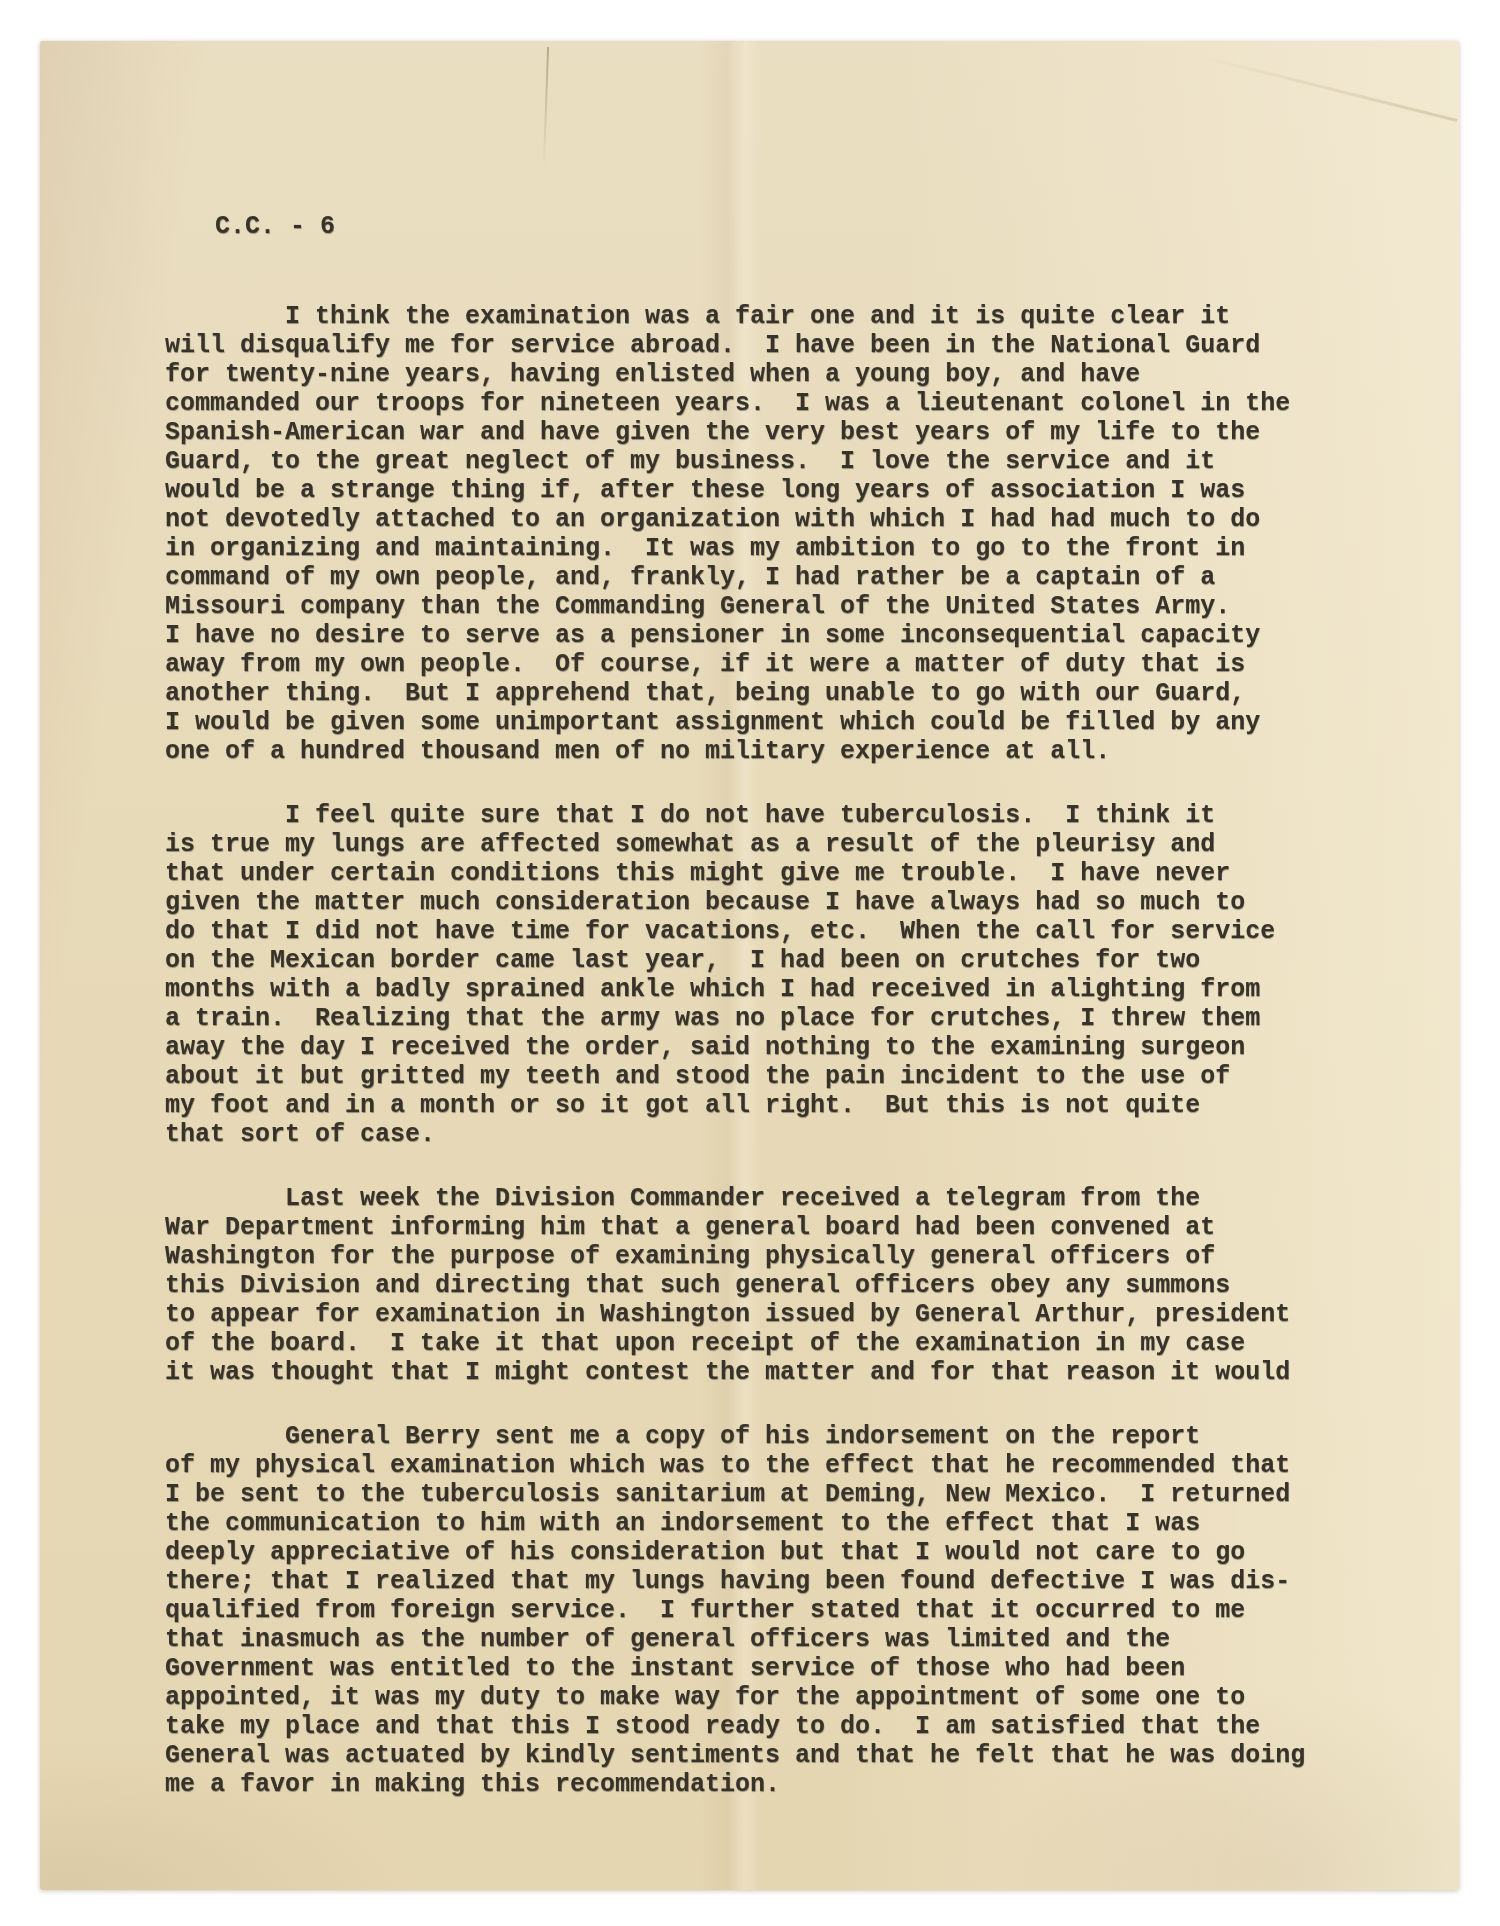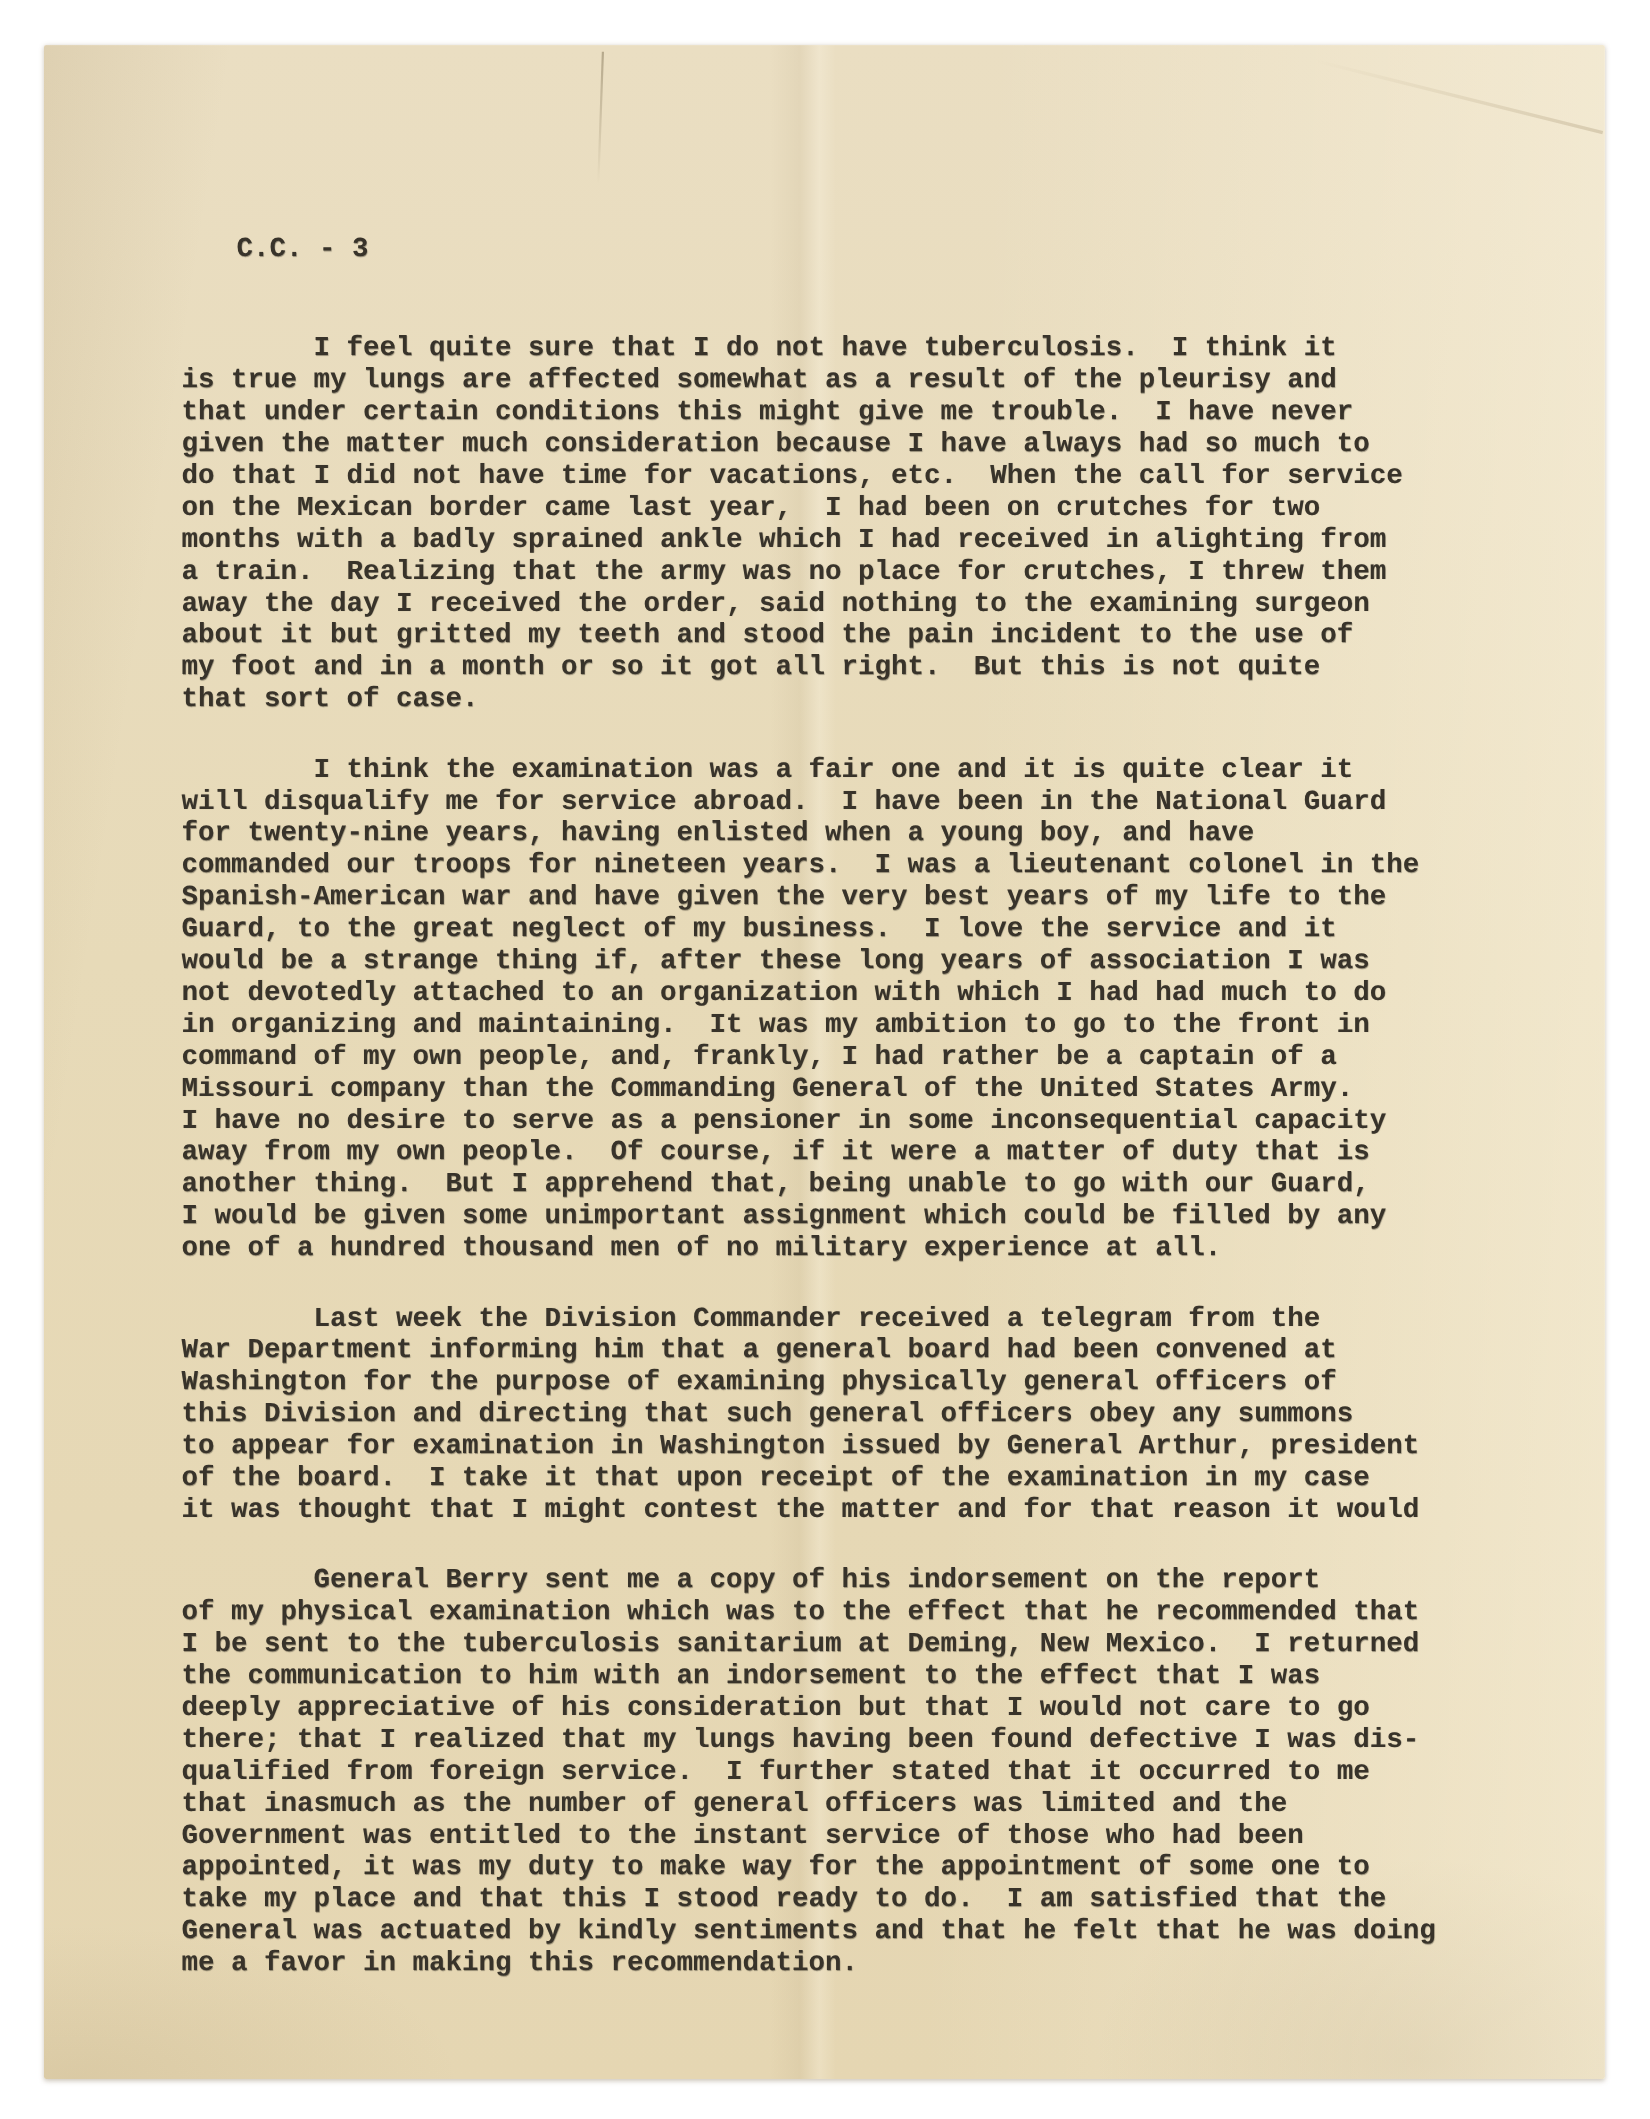--- a/index.html
+++ b/index.html
@@ -83,50 +83,50 @@
 </style>
 </head>
 <body>
 
 <div class="scan">
   <div class="paper">
     <div class="crease-top-scratch"></div>
     <div class="crease-top-right"></div>
     <div class="fold-vertical"></div>
     <div class="content" style="color: rgb(56, 51, 42);">
-      <div class="page-label">C.C. - 3</div>
+      <div class="page-label">C.C. - 6</div>
       <div>
-          <div class="para">I feel quite sure that I do not have tuberculosis.  I think it
-is true my lungs are affected somewhat as a result of the pleurisy and
-that under certain conditions this might give me trouble.  I have never
-given the matter much consideration because I have always had so much to
-do that I did not have time for vacations, etc.  When the call for service
-on the Mexican border came last year,  I had been on crutches for two
-months with a badly sprained ankle which I had received in alighting from
-a train.  Realizing that the army was no place for crutches, I threw them
-away the day I received the order, said nothing to the examining surgeon
-about it but gritted my teeth and stood the pain incident to the use of
-my foot and in a month or so it got all right.  But this is not quite
-that sort of case.</div>
           <div class="para">I think the examination was a fair one and it is quite clear it
 will disqualify me for service abroad.  I have been in the National Guard
 for twenty-nine years, having enlisted when a young boy, and have
 commanded our troops for nineteen years.  I was a lieutenant colonel in the
 Spanish-American war and have given the very best years of my life to the
 Guard, to the great neglect of my business.  I love the service and it
 would be a strange thing if, after these long years of association I was
 not devotedly attached to an organization with which I had had much to do
 in organizing and maintaining.  It was my ambition to go to the front in
 command of my own people, and, frankly, I had rather be a captain of a
 Missouri company than the Commanding General of the United States Army.
 I have no desire to serve as a pensioner in some inconsequential capacity
 away from my own people.  Of course, if it were a matter of duty that is
 another thing.  But I apprehend that, being unable to go with our Guard,
 I would be given some unimportant assignment which could be filled by any
 one of a hundred thousand men of no military experience at all.</div>
+          <div class="para">I feel quite sure that I do not have tuberculosis.  I think it
+is true my lungs are affected somewhat as a result of the pleurisy and
+that under certain conditions this might give me trouble.  I have never
+given the matter much consideration because I have always had so much to
+do that I did not have time for vacations, etc.  When the call for service
+on the Mexican border came last year,  I had been on crutches for two
+months with a badly sprained ankle which I had received in alighting from
+a train.  Realizing that the army was no place for crutches, I threw them
+away the day I received the order, said nothing to the examining surgeon
+about it but gritted my teeth and stood the pain incident to the use of
+my foot and in a month or so it got all right.  But this is not quite
+that sort of case.</div>
           <div class="para">Last week the Division Commander received a telegram from the
 War Department informing him that a general board had been convened at
 Washington for the purpose of examining physically general officers of
 this Division and directing that such general officers obey any summons
 to appear for examination in Washington issued by General Arthur, president
 of the board.  I take it that upon receipt of the examination in my case
 it was thought that I might contest the matter and for that reason it would</div>
           <div class="para">General Berry sent me a copy of his indorsement on the report
 of my physical examination which was to the effect that he recommended that
 I be sent to the tuberculosis sanitarium at Deming, New Mexico.  I returned

